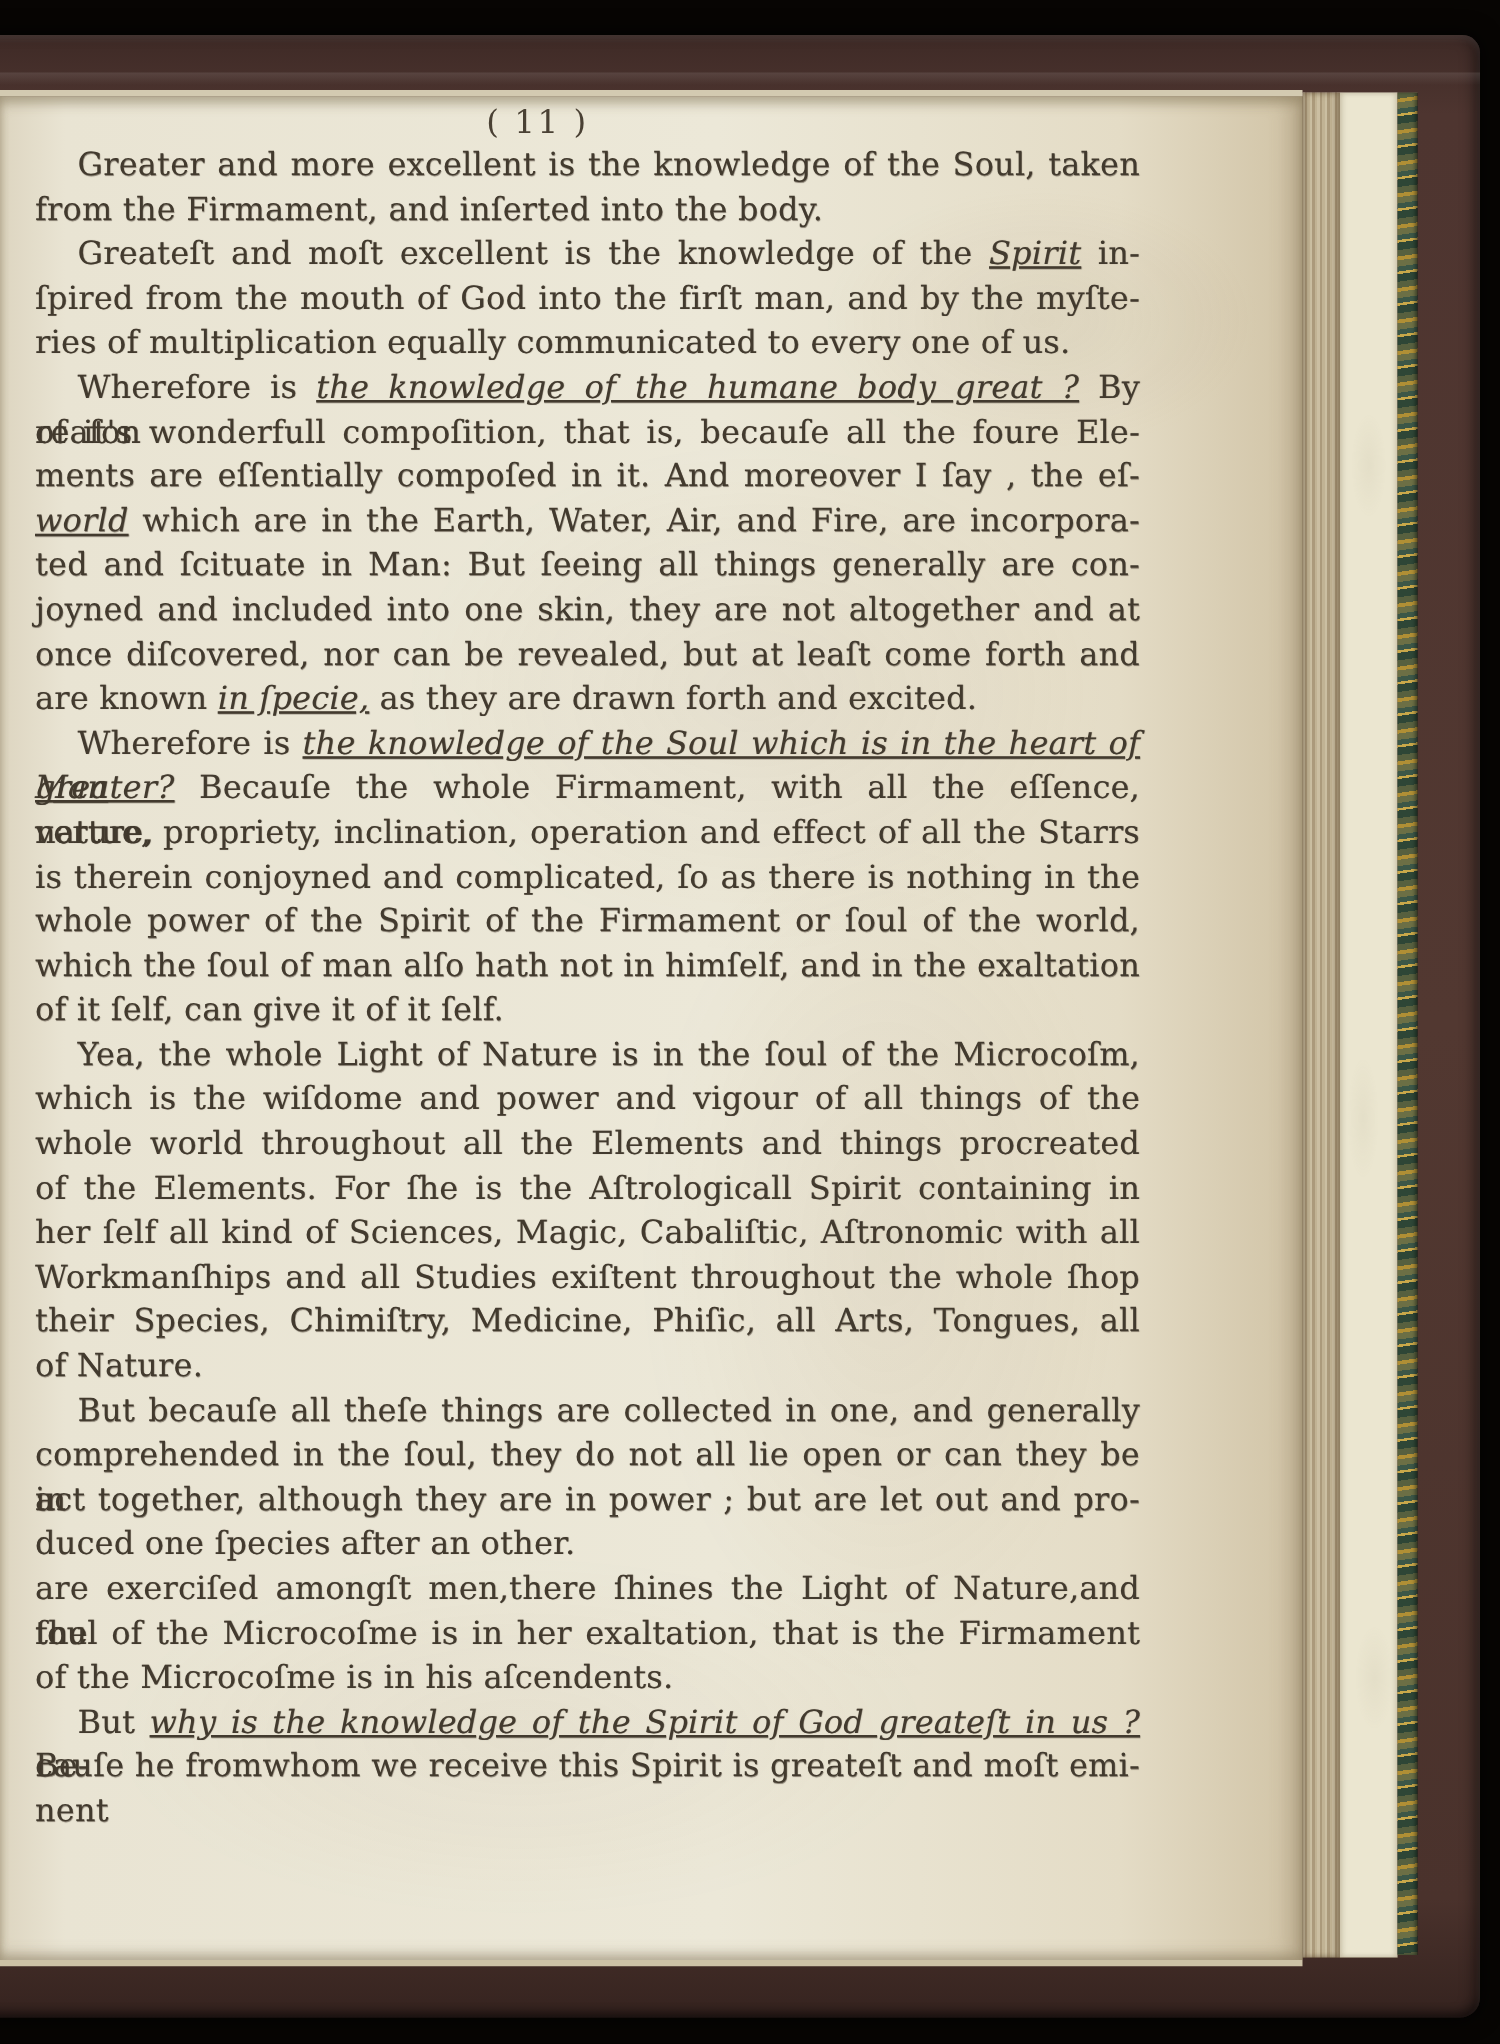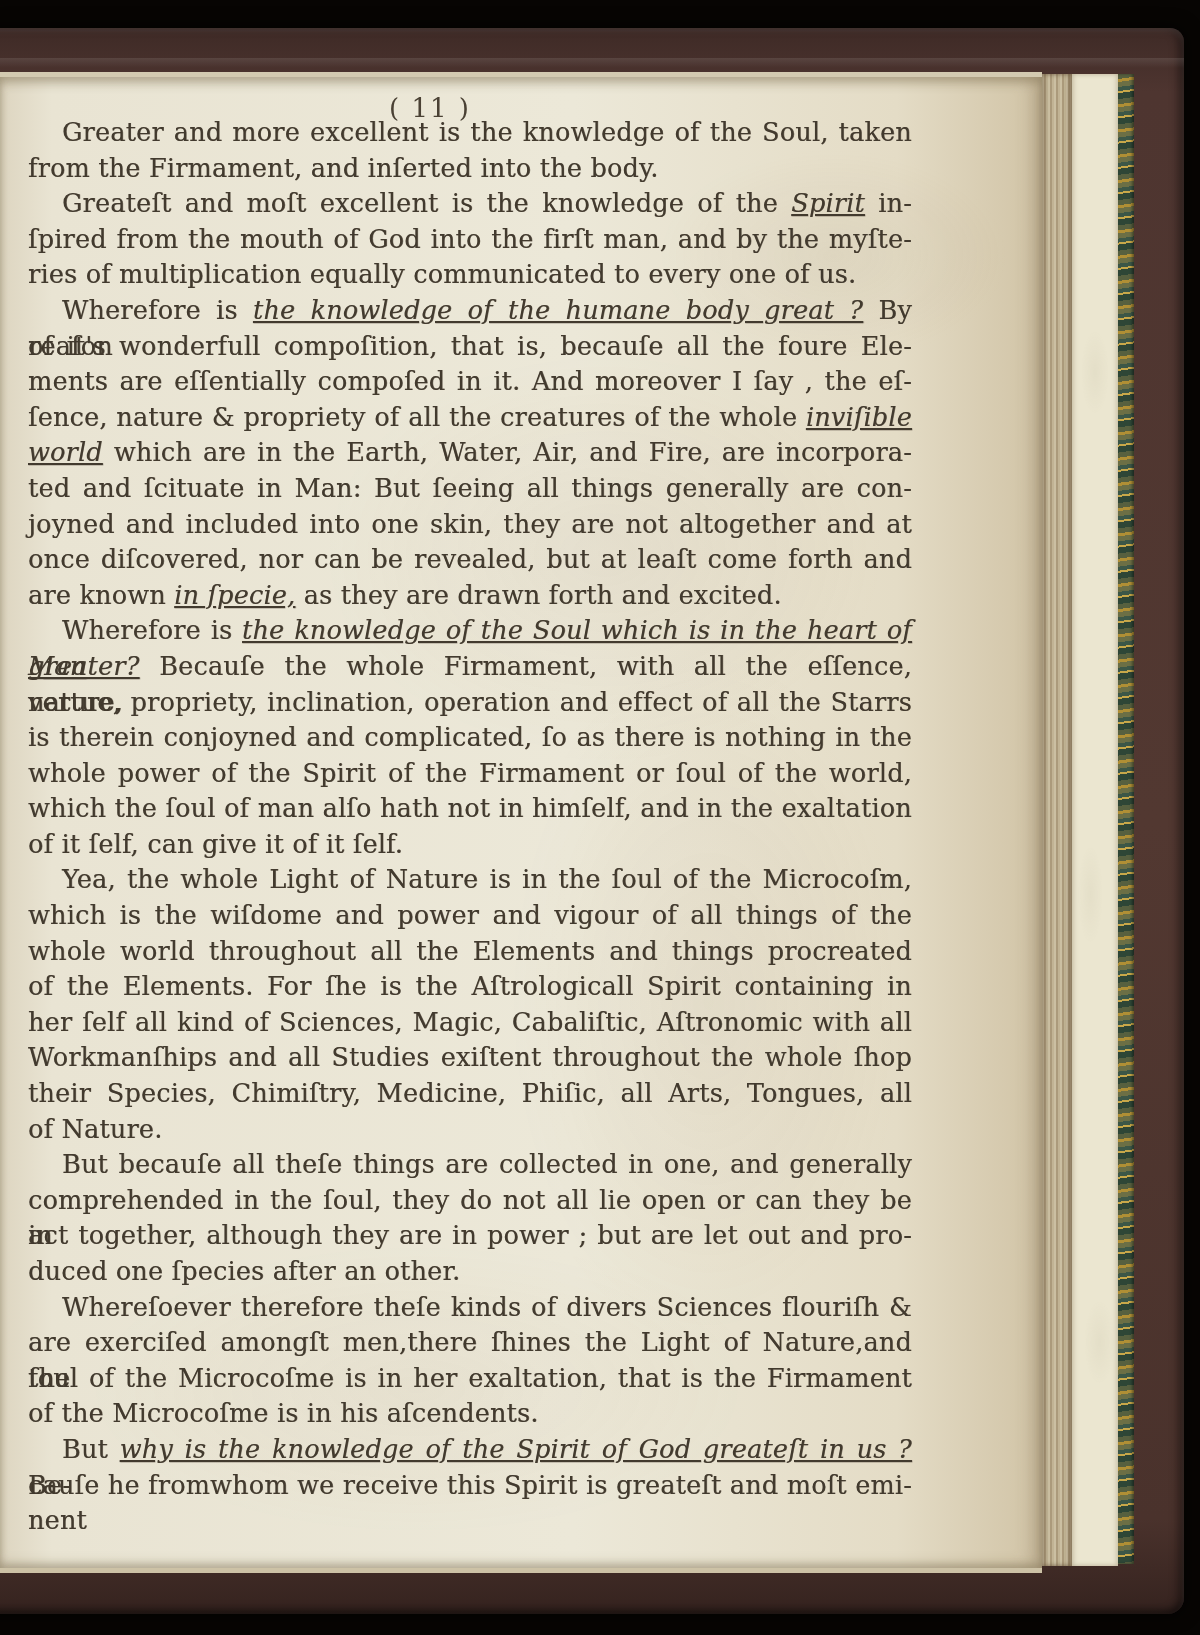--- a/index.html
+++ b/index.html
@@ -34,21 +34,21 @@
         background:linear-gradient(90deg,#ddd5c0 0%,#e9e4d3 5%,#ece8d8 55%,#e4dcc6 86%,#d2c5a8 99%);
         border-top:5px solid #d3cab1;border-bottom:5px solid #cdc2a6;
         box-shadow:inset 0 6px 8px rgba(120,105,75,0.35), inset 0 -5px 7px rgba(120,105,75,0.30),
                    inset -10px 0 16px rgba(120,100,70,0.30);}
   .page::before{content:"";position:absolute;inset:0;pointer-events:none;opacity:.9;
         background:radial-gradient(420px 300px at 58% 32%,rgba(148,128,95,0.09),transparent 70%),
                    radial-gradient(300px 500px at 68% 62%,rgba(148,128,95,0.08),transparent 70%),
                    radial-gradient(500px 220px at 40% 88%,rgba(148,128,95,0.07),transparent 70%),
                    radial-gradient(260px 160px at 80% 12%,rgba(148,128,95,0.10),transparent 70%);}
   .pagenum{position:absolute;left:300px;top:6px;width:260px;text-align:center;
-        font-size:26px;color:#4a4134;letter-spacing:2px;margin-top:10px;}
+        font-size:26px;color:#4a4134;letter-spacing:2px;}
   .text{position:absolute;left:28px;top:38px;width:884px;color:#423a2e;}
   .line{height:35.6px;line-height:35.6px;font-size:25.5px;letter-spacing:0.2px;
         white-space:normal;overflow:visible;
         text-shadow:0.4px 0.4px 0.6px rgba(58,48,36,0.55);}
   .line.just{text-align:justify;text-align-last:justify;}
   .line.indent{text-indent:34px;}
   .line.right{text-align:left;padding-right:8px;}
   .it{font-style:italic;text-decoration:underline;}
 </style>
 </head>
@@ -63,21 +63,20 @@
     <div class="pagenum">( 11 )</div>
     <div class="text">
         <div class="line indent just"><span>Greater and more excellent is the knowledge of the Soul, taken</span></div>
         <div class="line"><span>from the Firmament, and inſerted into the body.</span></div>
         <div class="line indent just"><span>Greateſt and moſt excellent is the knowledge of the </span><span class="it">Spirit</span><span> in-</span></div>
         <div class="line just"><span>ſpired from the mouth of God into the firſt man, and by the myſte-</span></div>
         <div class="line"><span>ries of multiplication equally communicated to every one of us.</span></div>
         <div class="line indent just"><span>Wherefore is </span><span class="it">the knowledge of the humane body great ?</span><span> By reaſon</span></div>
         <div class="line just"><span>of it's wonderfull compoſition, that is, becauſe all the foure Ele-</span></div>
         <div class="line just"><span>ments are eſſentially compoſed in it. And moreover I ſay , the eſ-</span></div>
-        <div class="line just"><span>ſence, nature &amp; propriety of all the creatures of the whole </span><span class="it">inviſible</span></div>
         <div class="line just"><span class="it">world</span><span> which are in the Earth, Water, Air, and Fire, are incorpora-</span></div>
         <div class="line just"><span>ted and ſcituate in Man: But ſeeing all things generally are con-</span></div>
         <div class="line just"><span>joyned and included into one skin, they are not altogether and at</span></div>
         <div class="line just"><span>once diſcovered, nor can be revealed, but at leaſt come forth and</span></div>
         <div class="line"><span>are known </span><span class="it">in ſpecie,</span><span> as they are drawn forth and excited.</span></div>
         <div class="line indent just"><span>Wherefore is </span><span class="it">the knowledge of the Soul which is in the heart of Man</span></div>
         <div class="line just"><span class="it">greater?</span><span> Becauſe the whole Firmament, with all the eſſence, nature,</span></div>
         <div class="line just"><span>vertue, propriety, inclination, operation and effect of all the Starrs</span></div>
         <div class="line just"><span>is therein conjoyned and complicated, ſo as there is nothing in the</span></div>
         <div class="line just"><span>whole power of the Spirit of the Firmament or ſoul of the world,</span></div>
@@ -88,21 +87,20 @@
         <div class="line just"><span>whole world throughout all the Elements and things procreated</span></div>
         <div class="line just"><span>of the Elements. For ſhe is the Aſtrologicall Spirit containing in</span></div>
         <div class="line just"><span>her ſelf all kind of Sciences, Magic, Cabaliſtic, Aſtronomic with all</span></div>
         <div class="line just"><span>Workmanſhips and all Studies exiſtent throughout the whole ſhop</span></div>
         <div class="line just"><span>their Species, Chimiſtry, Medicine, Phiſic, all Arts, Tongues, all</span></div>
         <div class="line"><span>of Nature.</span></div>
         <div class="line indent just"><span>But becauſe all theſe things are collected in one, and generally</span></div>
         <div class="line just"><span>comprehended in the ſoul, they do not all lie open or can they be in</span></div>
         <div class="line just"><span>act together, although they are in power ; but are let out and pro-</span></div>
         <div class="line"><span>duced one ſpecies after an other.</span></div>
-        <div class="line indent just"><span>Whereſoever therefore theſe kinds of divers Sciences flouriſh &amp;</span></div>
         <div class="line just"><span>are exerciſed amongſt men,there ſhines the Light of Nature,and the</span></div>
         <div class="line just"><span>ſoul of the Microcoſme is in her exaltation, that is the Firmament</span></div>
         <div class="line"><span>of the Microcoſme is in his aſcendents.</span></div>
         <div class="line indent just"><span>But </span><span class="it">why is the knowledge of the Spirit of God greateſt in us ?</span><span> Be-</span></div>
         <div class="line just"><span>cauſe he fromwhom we receive this Spirit is greateſt and moſt emi-</span></div>
         <div class="line right"><span>nent</span></div>
       </div>
   </div>
 </div>
 

